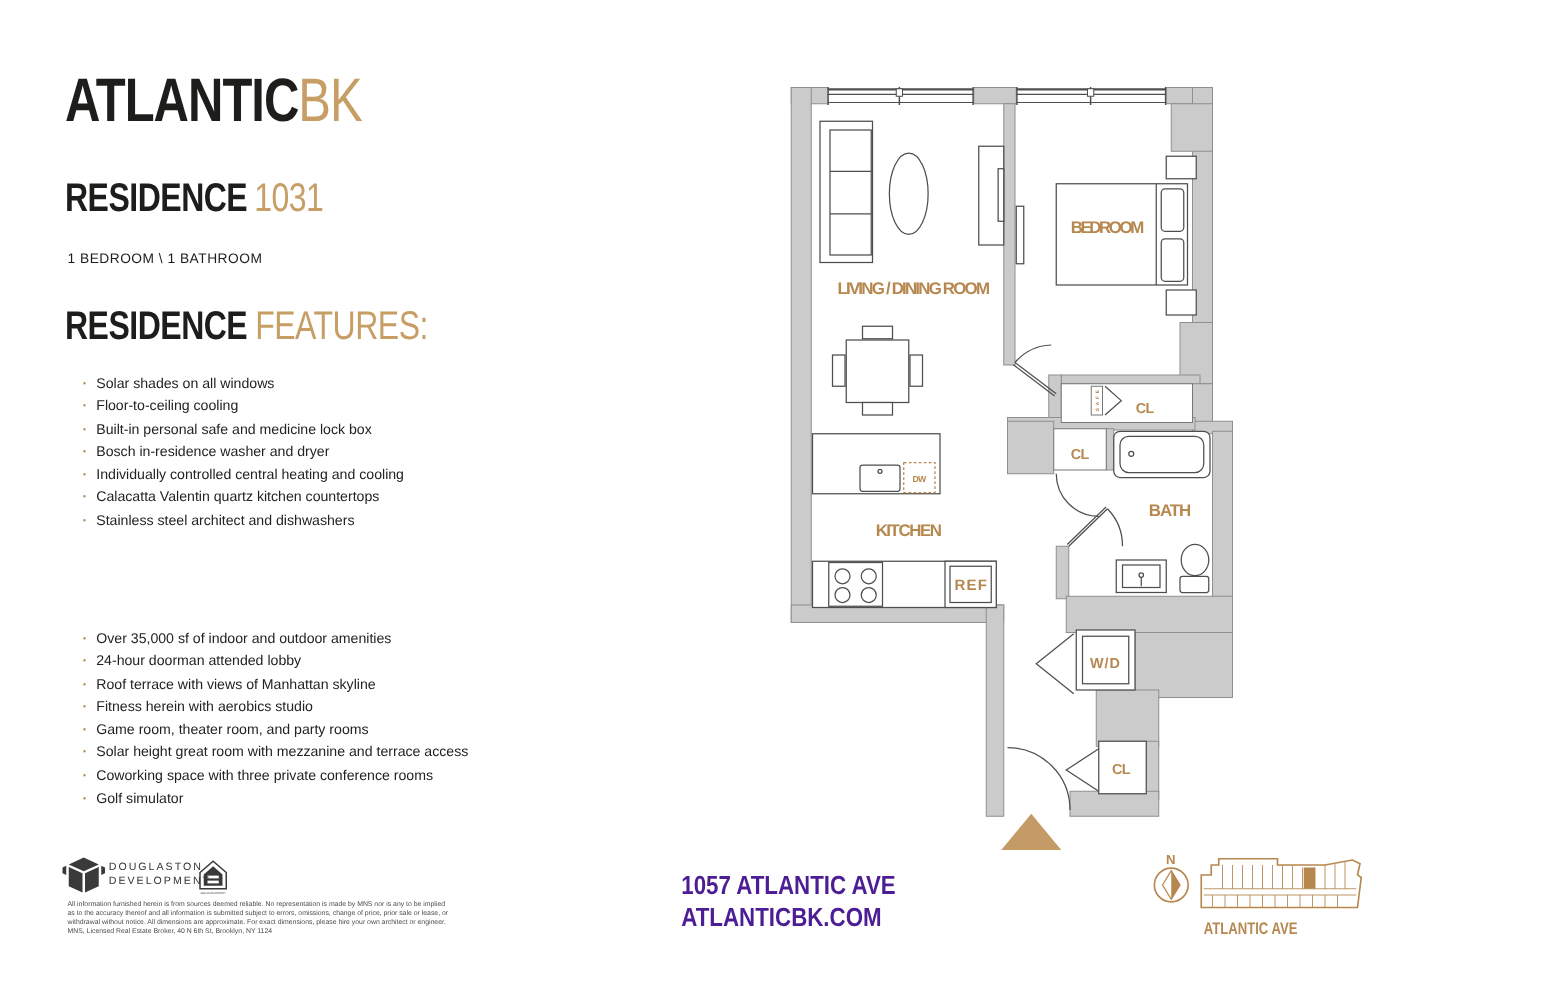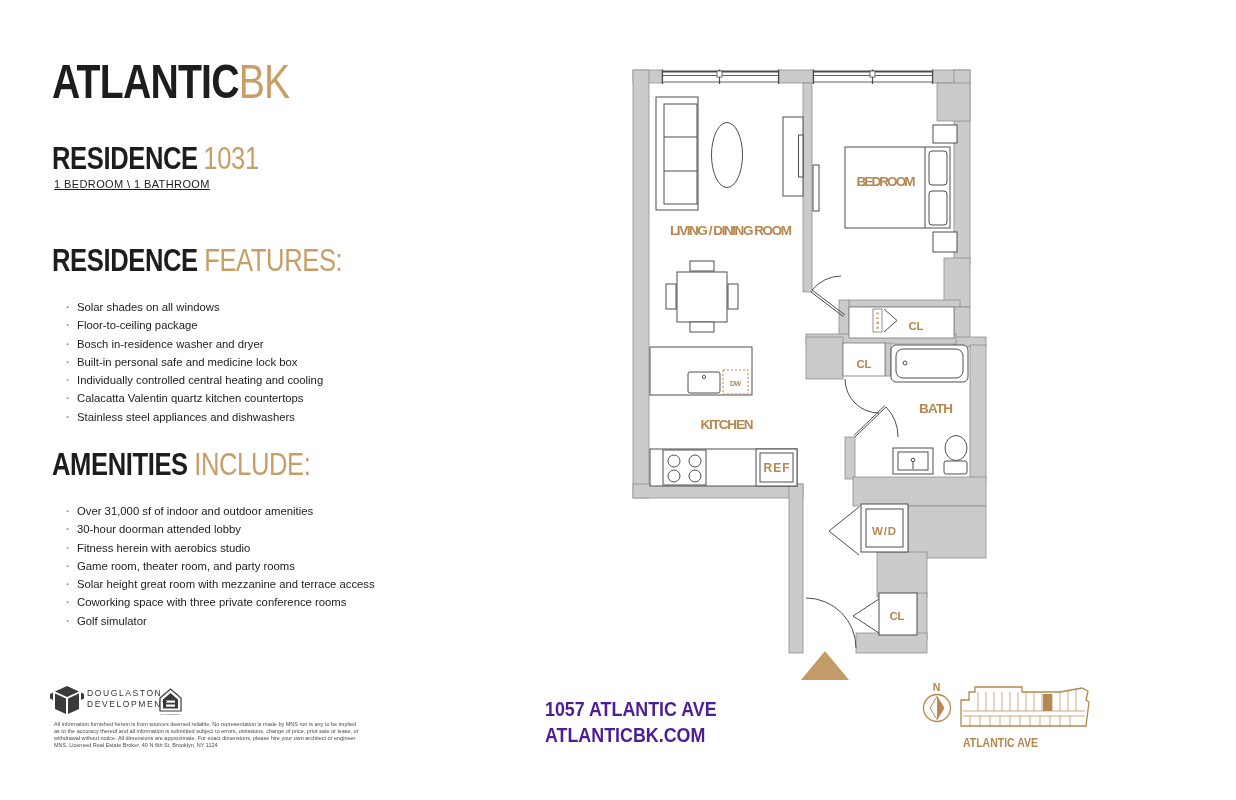--- a/index.html
+++ b/index.html
@@ -7,21 +7,21 @@
         font-family:"Liberation Sans",sans-serif;color:#1D1D1B;}
   .abs{position:absolute;}
   .cond{display:inline-block;transform:scaleX(0.8);transform-origin:0 50%;white-space:nowrap;}
   .cond85{display:inline-block;transform:scaleX(0.85);transform-origin:0 50%;white-space:nowrap;}
   .logo{left:52px;top:56px;font-size:49px;letter-spacing:-1px;line-height:50px;}
   .logo .black{font-weight:800;color:#1D1D1B;}
   .logo .tan{font-weight:400;color:#C79E66;}
   .res-line{left:52px;top:140px;font-size:32px;letter-spacing:-0.5px;line-height:36px;}
   .res-line .black{font-weight:800;color:#1D1D1B;}
   .res-line .tan{font-weight:400;color:#C79E66;margin-left:7px;}
-  .subtitle{left:54px;top:178px;font-size:11px;letter-spacing:0.4px;font-weight:400;text-decoration:underline;}
+  .subtitle{left:54px;top:201px;font-size:11px;letter-spacing:0.4px;font-weight:400;}
   .sec-head{font-size:32px;letter-spacing:-0.5px;line-height:36px;}
   .sec-head .black{font-weight:800;color:#1D1D1B;}
   .sec-head .tan{font-weight:400;color:#C79E66;margin-left:8px;}
   .feat-head{left:52px;top:242px;}
   .amen-head{left:52px;top:446px;}
   ul.blist{left:54px;margin:12px;padding:0;list-style:none;font-size:11.3px;line-height:18.3px;color:#222;}
   ul.blist li{position:relative;padding-left:11px;}
   ul.blist li::before{content:"\00B7";position:absolute;left:0;top:0;color:#A9834F;font-weight:bold;}
   .feat-list{top:286px;}
   .amen-list{top:490px;}
@@ -44,35 +44,33 @@
   </div>
 
   <div class="abs subtitle">1 BEDROOM \ 1 BATHROOM</div>
 
   <div class="abs sec-head feat-head">
     <span class="cond"><span class="black">RESIDENCE</span><span class="tan">FEATURES:</span></span>
   </div>
   <ul class="abs blist feat-list">
 
   <li><span>Solar shades on all windows</span></li>
-      <li><span>Floor-to-ceiling package</span></li>
+      <li><span>Floor-to-ceiling cooling</span></li>
+      <li><span>Built-in personal safe and medicine lock box</span></li>
       <li><span>Bosch in-residence washer and dryer</span></li>
-      <li><span>Built-in personal safe and medicine lock box</span></li>
       <li><span>Individually controlled central heating and cooling</span></li>
       <li><span>Calacatta Valentin quartz kitchen countertops</span></li>
-      <li><span>Stainless steel appliances and dishwashers</span></li>
+      <li><span>Stainless steel architect and dishwashers</span></li>
     </ul>
 
-  <div class="abs sec-head amen-head">
-    <span class="cond"><span class="black">AMENITIES</span><span class="tan">INCLUDE:</span></span>
-  </div>
   <ul class="abs blist amen-list">
 
-  <li><span>Over 31,000 sf of indoor and outdoor amenities</span></li>
-      <li><span>30-hour doorman attended lobby</span></li>
+  <li><span>Over 35,000 sf of indoor and outdoor amenities</span></li>
+      <li><span>24-hour doorman attended lobby</span></li>
+      <li><span>Roof terrace with views of Manhattan skyline</span></li>
       <li><span>Fitness herein with aerobics studio</span></li>
       <li><span>Game room, theater room, and party rooms</span></li>
       <li><span>Solar height great room with mezzanine and terrace access</span></li>
       <li><span>Coworking space with three private conference rooms</span></li>
       <li><span>Golf simulator</span></li>
     </ul>
 
   <svg class="layer" width="1236" height="800" viewBox="0 0 1236 800">
 
     <g fill="#CBCBCB" stroke="#8F8F8F" stroke-width="0.8">

